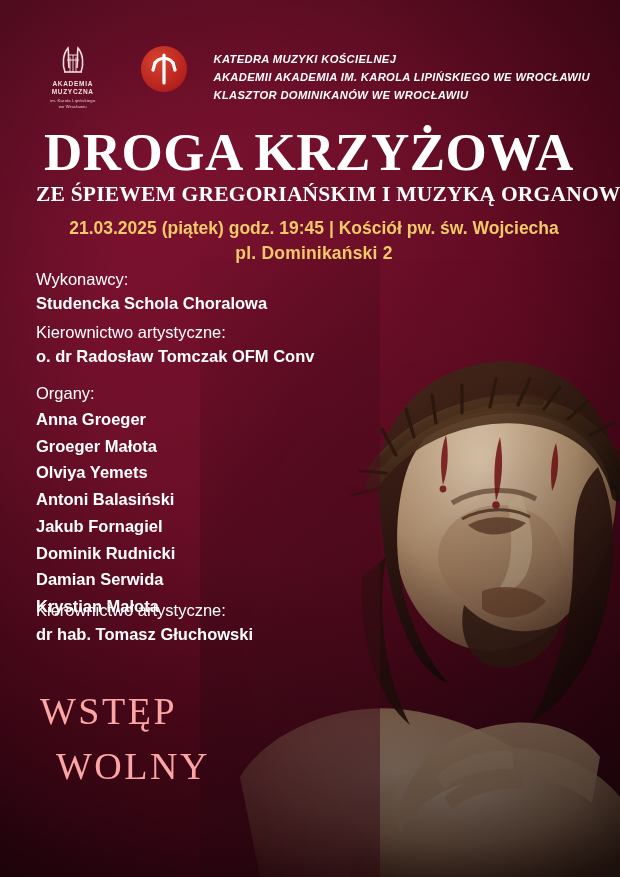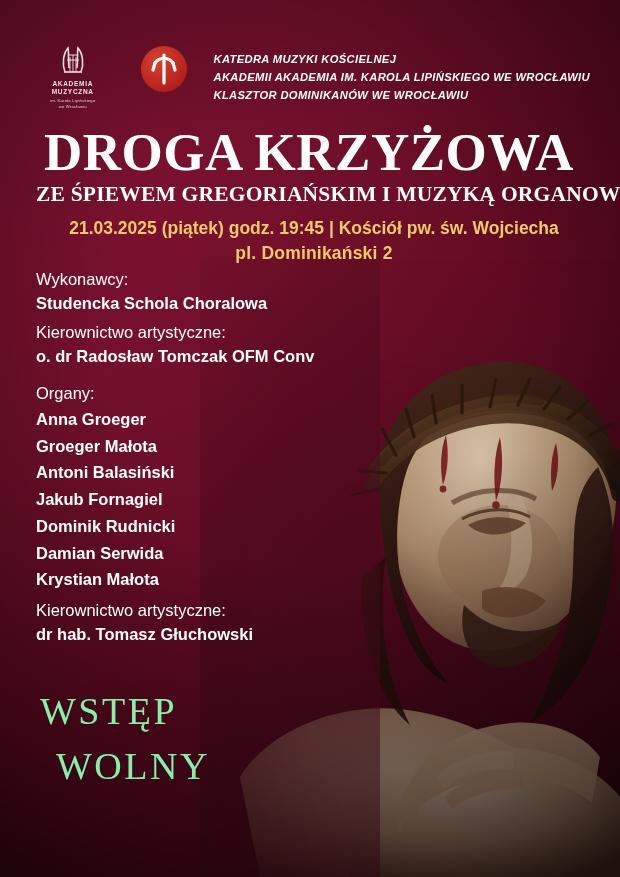--- a/index.html
+++ b/index.html
@@ -155,21 +155,21 @@
   .artistic1  { top: 321px; }
   .organs     { top: 382px; }
   .organs .val { line-height: 1.62; }
   .artistic2  { top: 599px; }
 
   .admission {
     position: absolute;
     left: 40px;
     top: 684px;
     font-family: "Liberation Serif", serif;
-    color: #86efac;
+    color: #fca5a5;
     font-size: 38px;
     letter-spacing: 2.5px;
     line-height: 1.45;
   }
   .admission .w2 { margin-left: 16px; }
 </style>
 </head>
 <body>
 
 <div class="poster">
@@ -313,20 +313,21 @@
 
   <div class="block artistic1">
     <div class="lbl">Kierownictwo artystyczne:</div>
     <div class="val">o. dr Radosław Tomczak OFM Conv</div>
   </div>
 
   <div class="block organs">
     <div class="lbl">Organy:</div>
     <div class="val">Anna Groeger</div>
     <div class="val">Groeger Małota</div>
+    <div class="val">Olviya Yemets</div>
     <div class="val">Antoni Balasiński</div>
     <div class="val">Jakub Fornagiel</div>
     <div class="val">Dominik Rudnicki</div>
     <div class="val">Damian Serwida</div>
     <div class="val">Krystian Małota</div>
   </div>
 
   <div class="block artistic2">
     <div class="lbl">Kierownictwo artystyczne:</div>
     <div class="val">dr hab. Tomasz Głuchowski</div>

